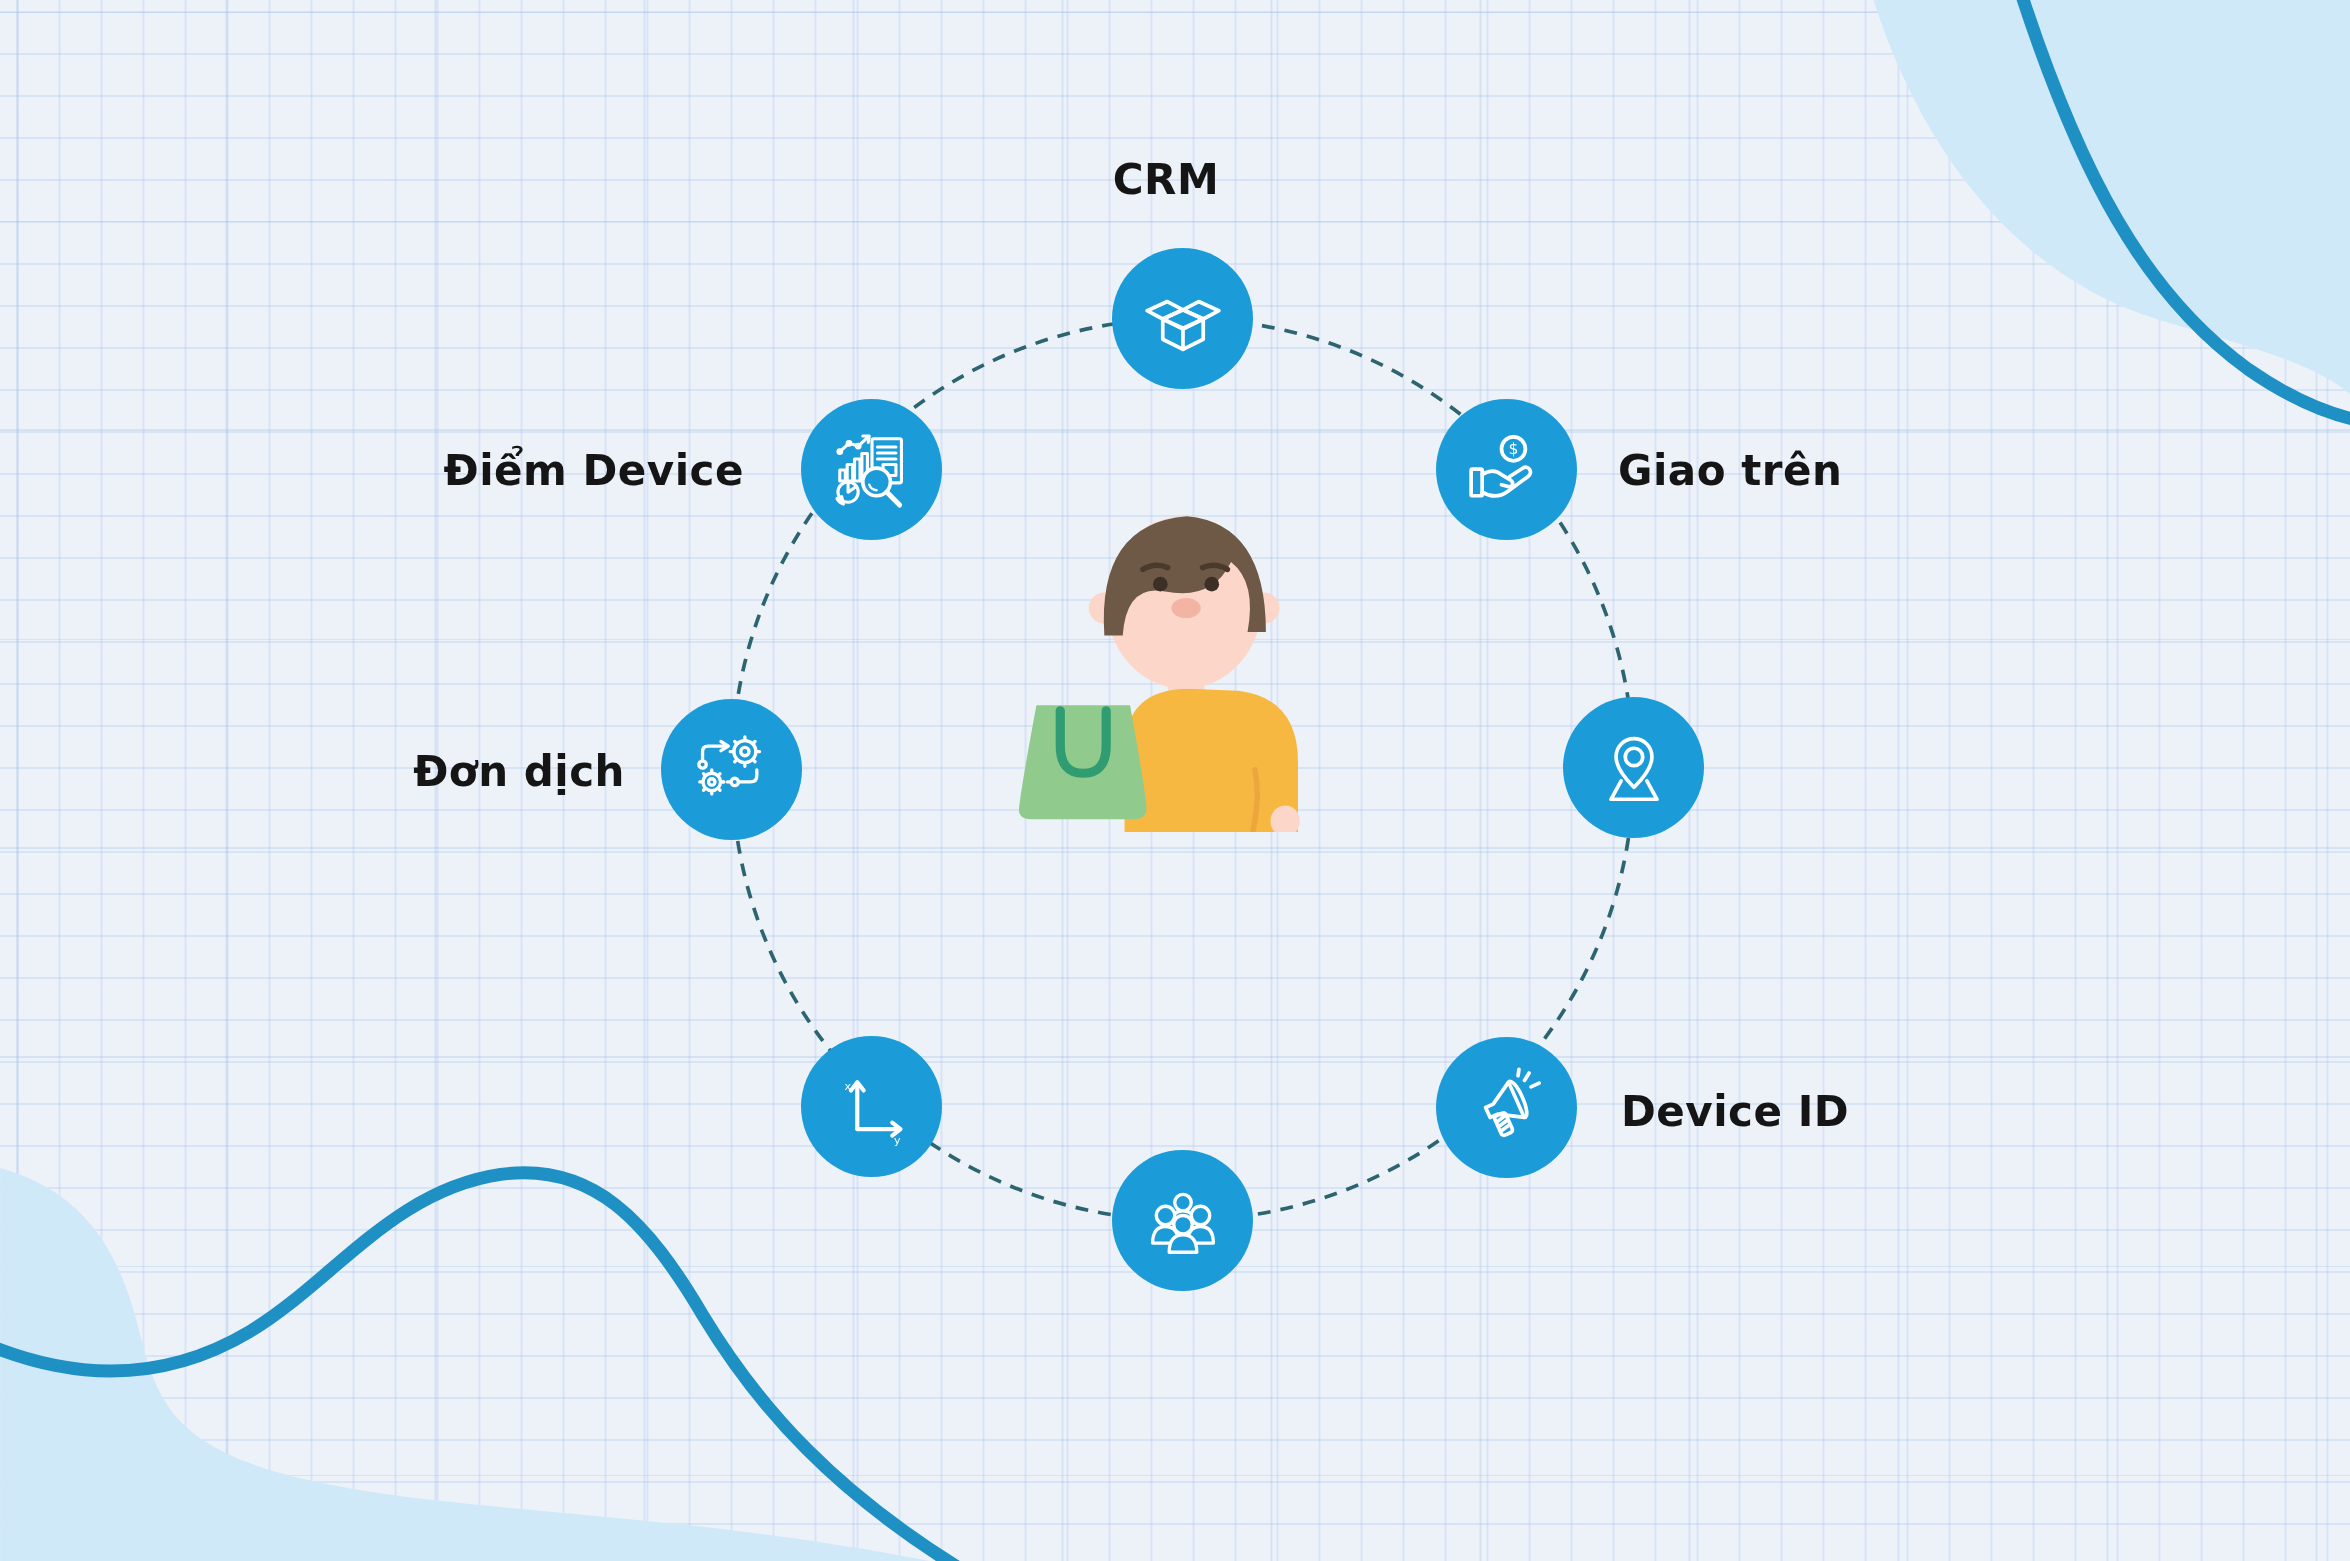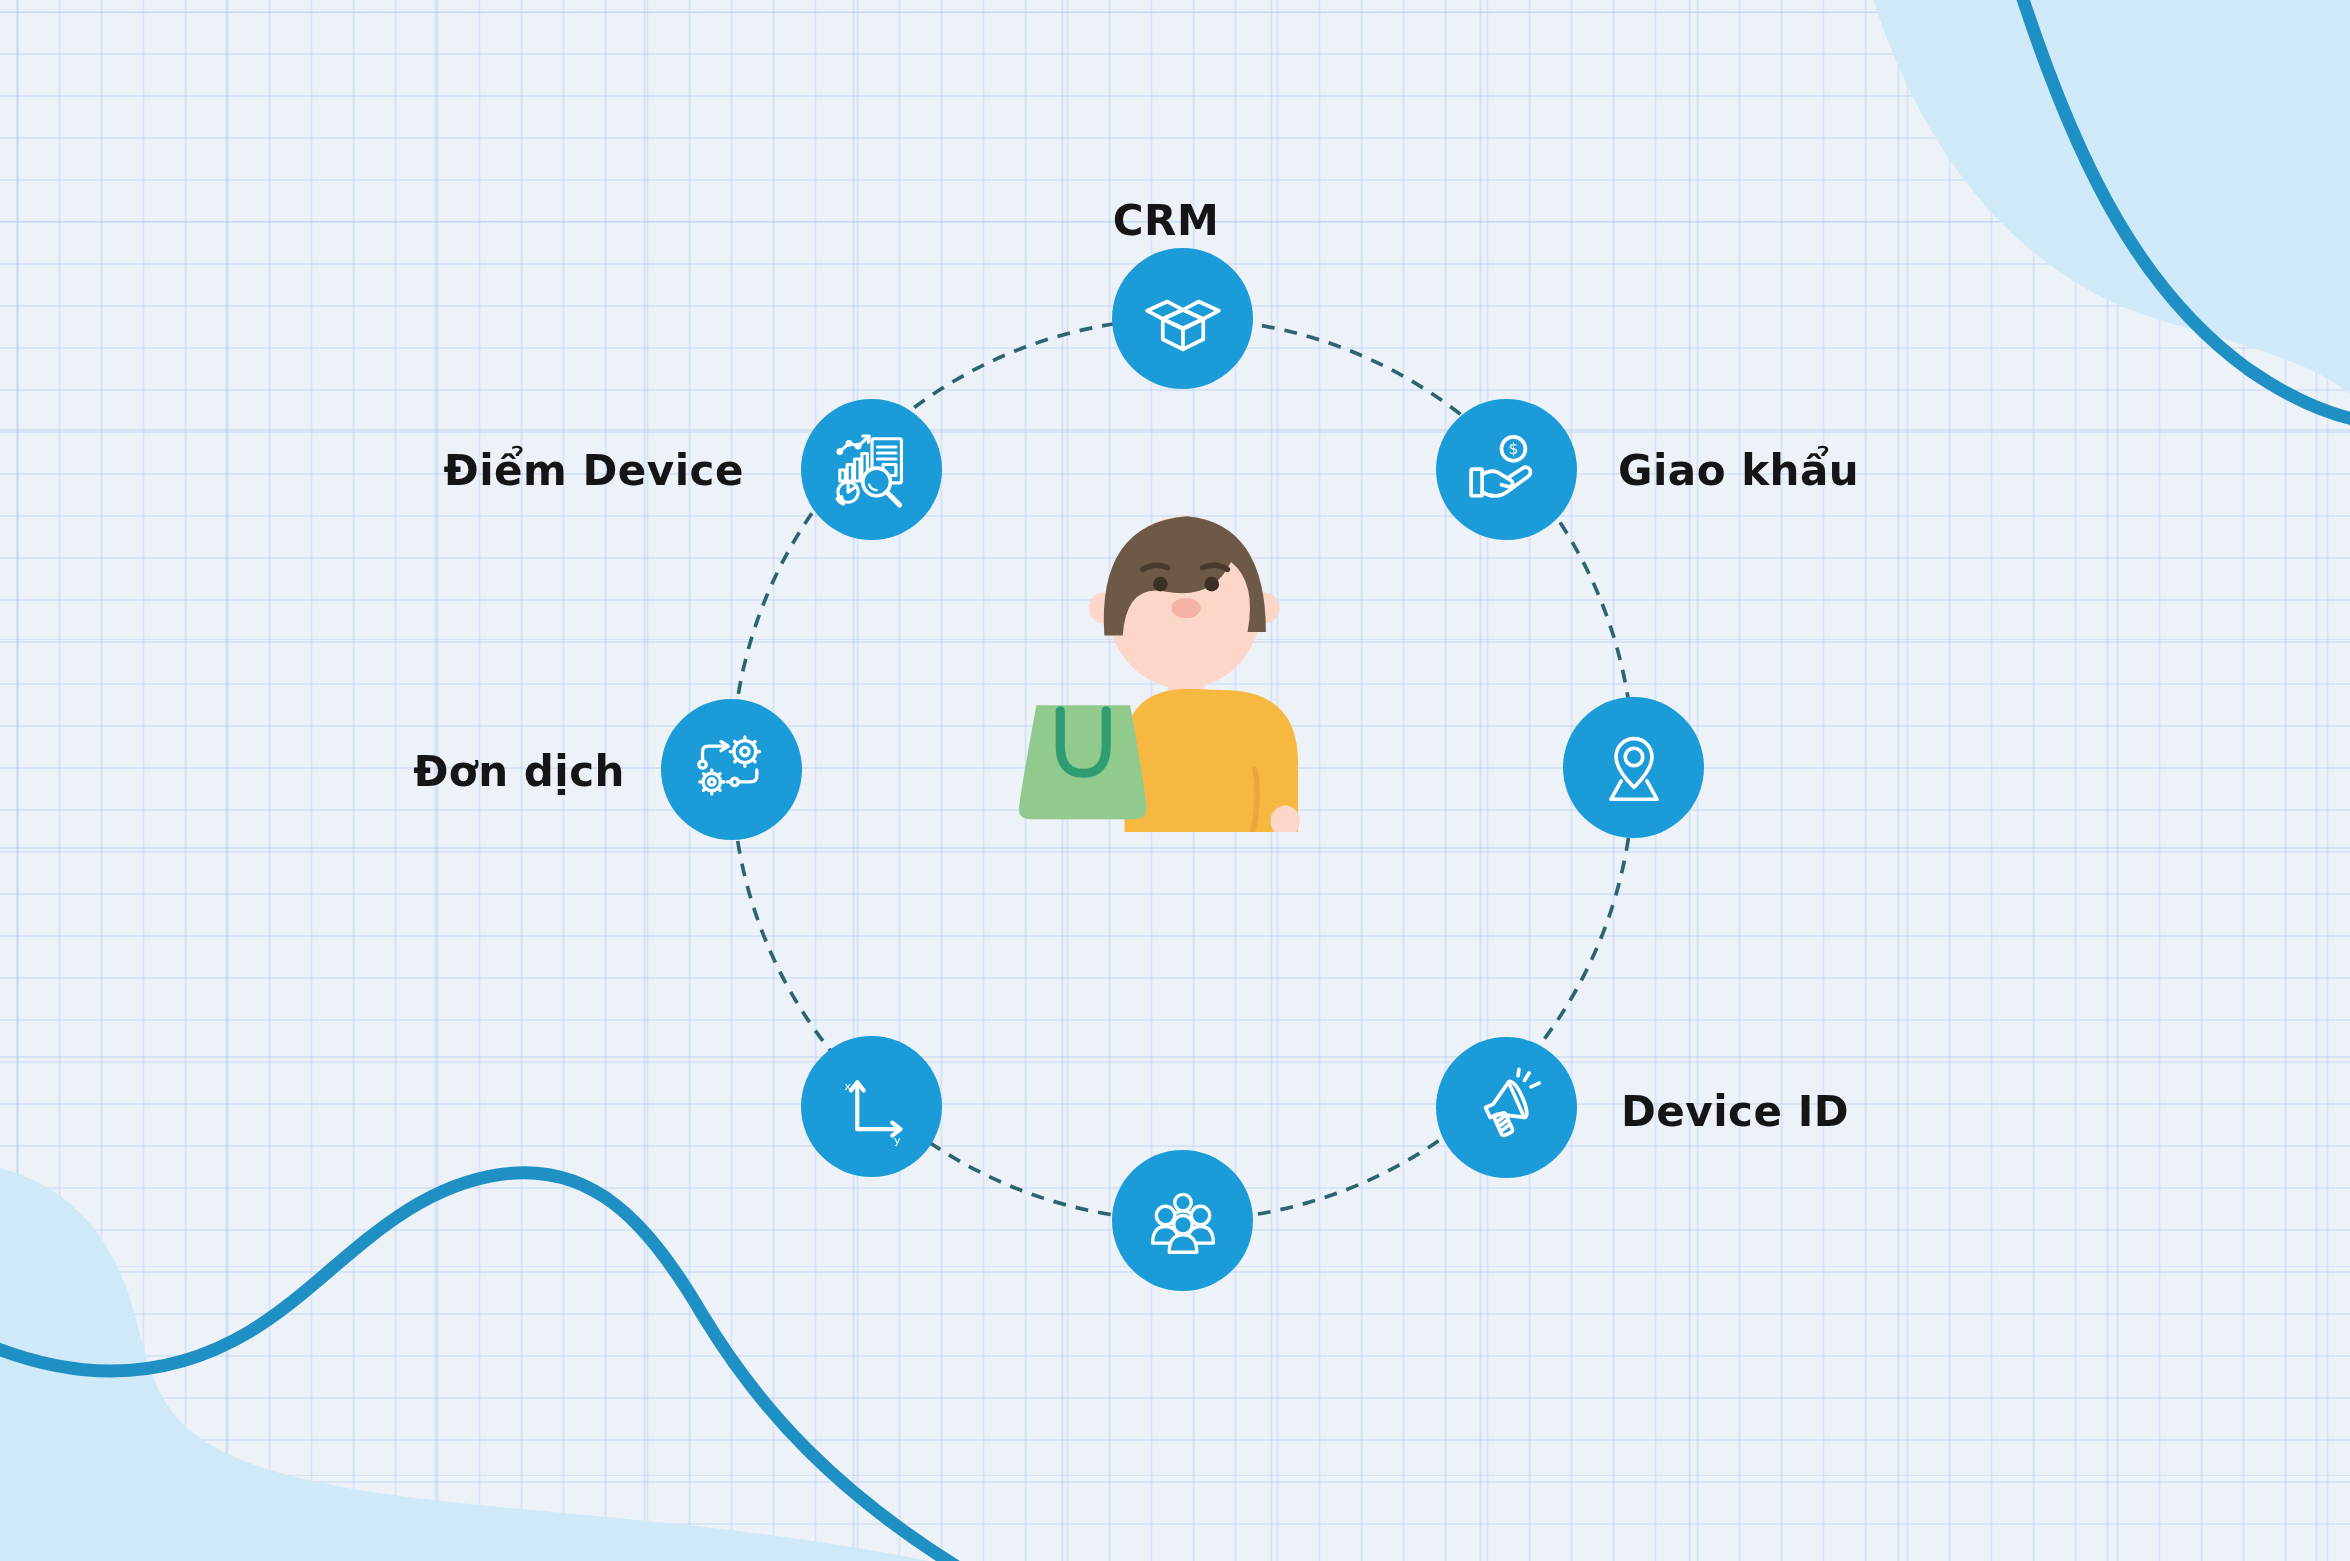--- a/index.html
+++ b/index.html
@@ -29,21 +29,21 @@
   .node-circle svg{width:92px;height:92px;}
 
   .label{
     color:#151515;
     font-size:42px;
     font-weight:600;
     line-height:1.24;
     white-space:pre-line;
     letter-spacing:0.5px;
   }
-  .label.center{text-align:right;transform:translate(-50%,-50%);margin-top:41px;}
+  .label.center{text-align:right;transform:translate(-50%,-50%);}
   .label.vcenter-left{transform:translateY(-50%);text-align:left;}
   .label.vcenter-right{transform:translateY(-50%);text-align:right;}
 
   .diagram-title{
     left:1183px;top:924px;
     transform:translate(-50%,-50%);
     text-align:center;
     color:#141414;
     font-size:54px;
     font-weight:700;
@@ -201,21 +201,21 @@
       <path d="M24 74 V63 M24 74 L33 68"></path>
       <path d="M12 81 a12 12 0 0 0 7 6 l-2 -8 Z"></path>
       <circle cx="55" cy="63" r="15" style="fill:var(--accent,#1b9cd8)" stroke-width="4"></circle>
       <path d="M47 66 a9 9 0 0 0 8 6" stroke-width="2.6"></path>
       <path d="M66 74 L80 88" stroke-width="5.5"></path>
     </svg>
   </div>
 
   <div class="abs label center" style="left:1166px;top:180px">CRM</div>
 
-  <div class="abs label vcenter-left" style="left:1618px;top:471px">Giao khẩu</div>
+  <div class="abs label vcenter-left" style="left:1618px;top:471px">Giao trên</div>
 
 
   <div class="abs label vcenter-left" style="left:1621px;top:1112px">Device ID</div>
 
 
 
   <div class="abs label vcenter-right" style="right:1726px;top:772px">Đơn dịch</div>
 
   <div class="abs label vcenter-right" style="right:1607px;top:471px">Điểm Device</div>
 

